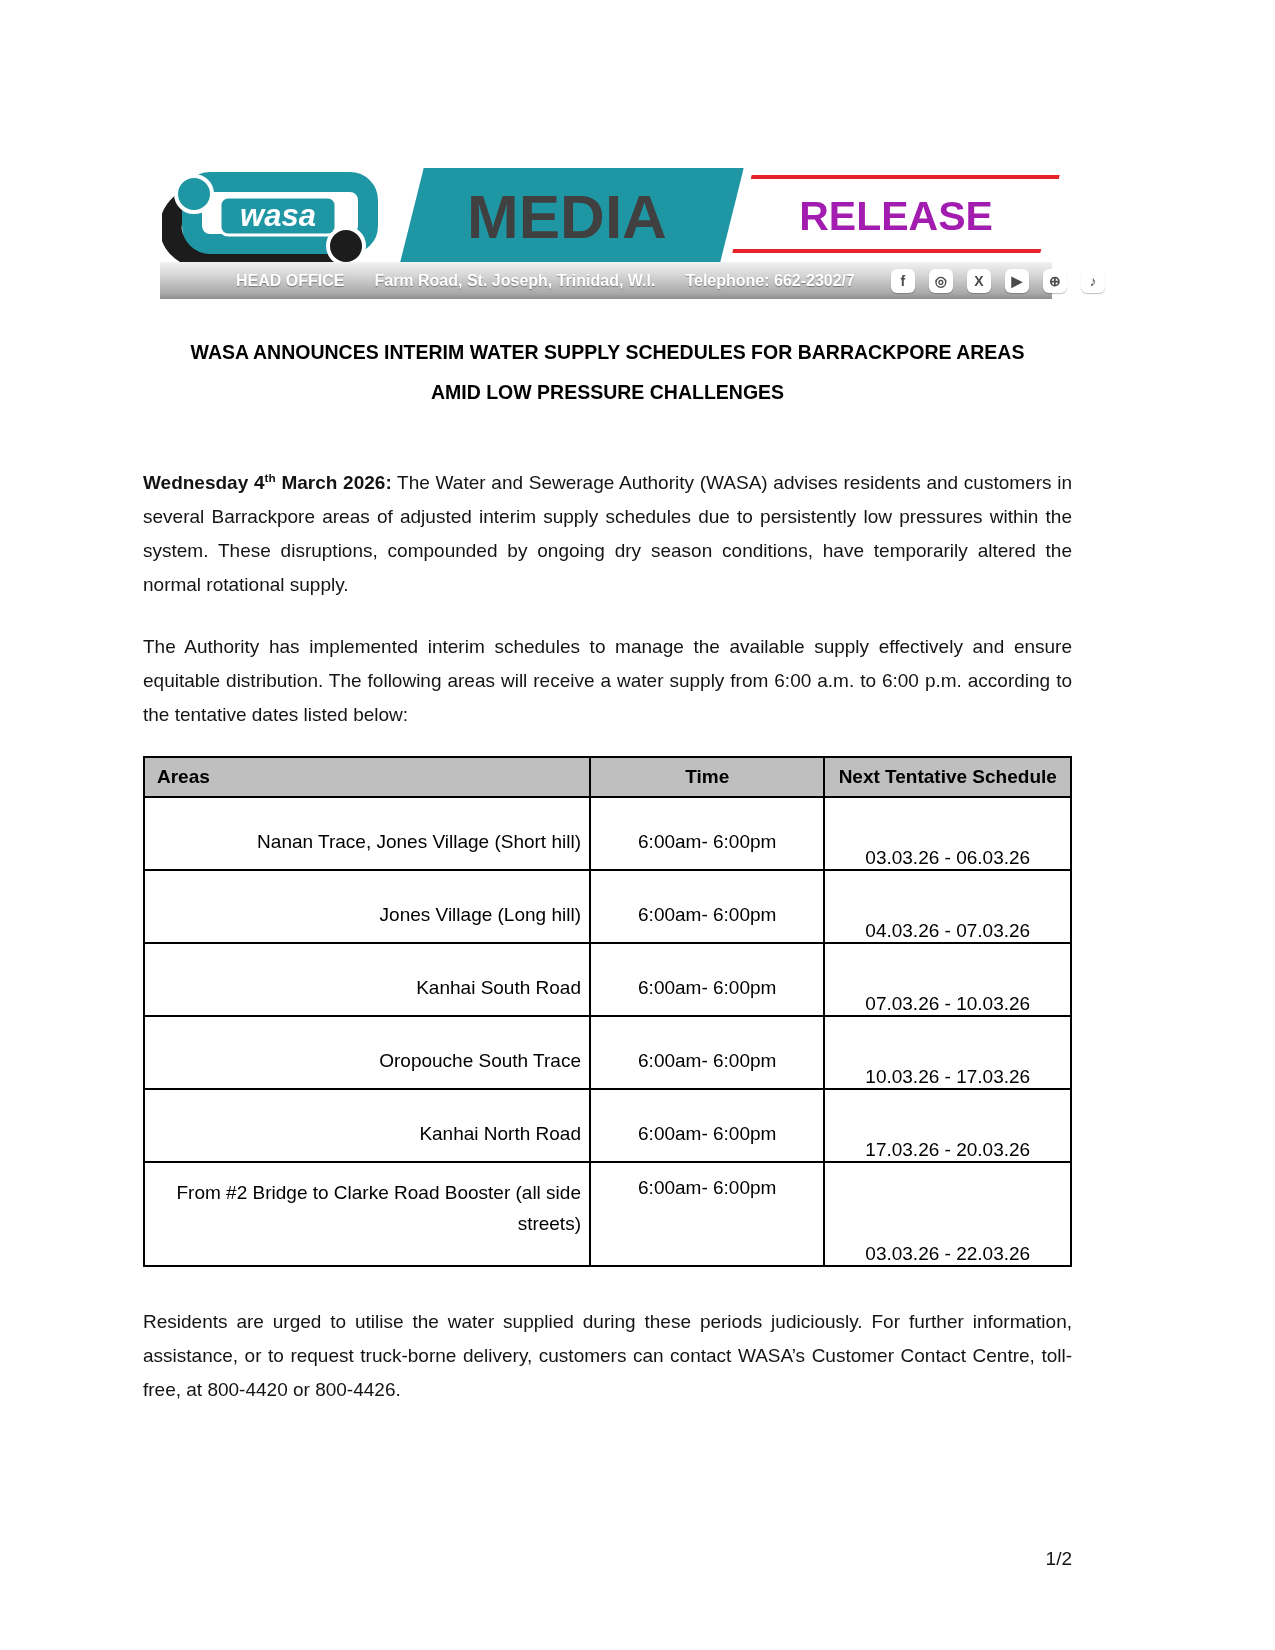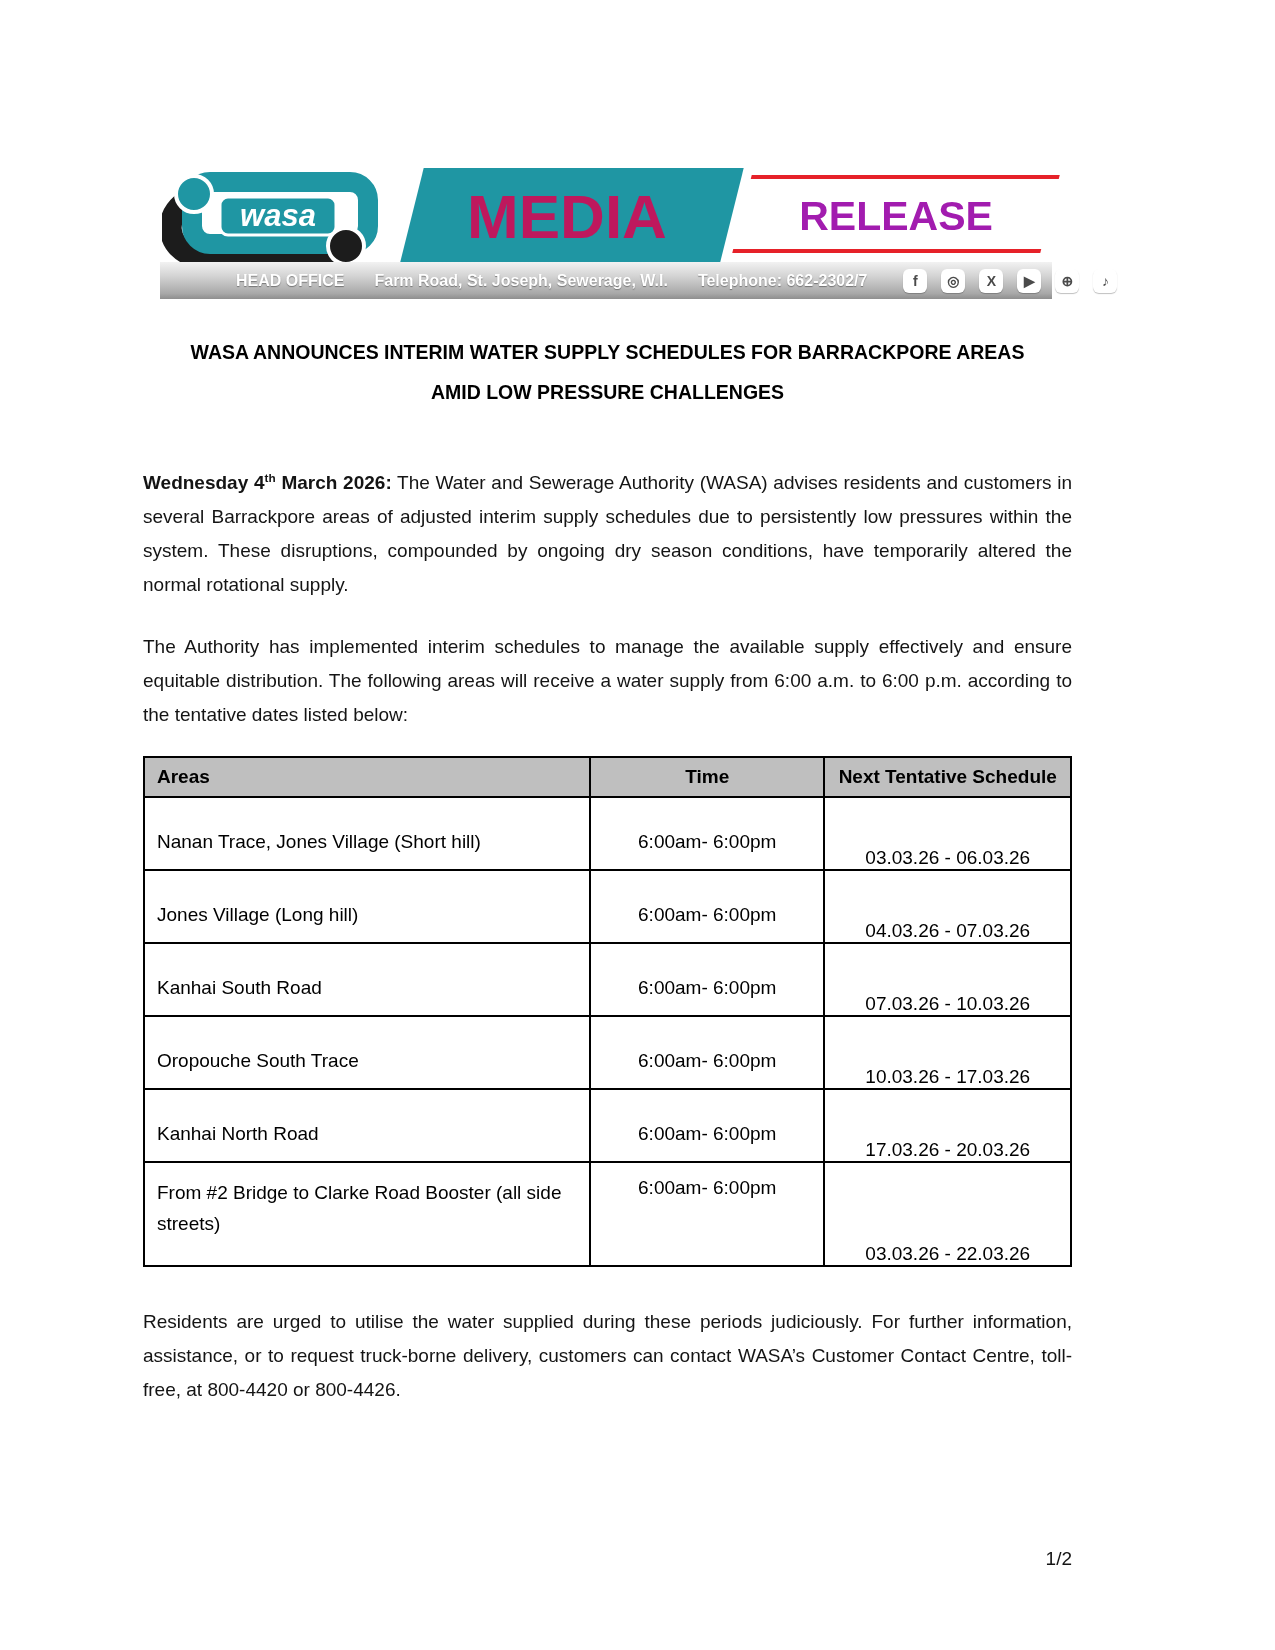--- a/index.html
+++ b/index.html
@@ -24,21 +24,21 @@
 
   .media-block { position: relative; width: 318px; flex: 0 0 auto; }
   .media-block .bg {
     position: absolute; left: 4px; right: -6px; top: 0; bottom: 0;
     background: #1f96a3;
     transform: skewX(-14deg);
   }
   .media-block .label {
     position: absolute; inset: 0;
     display: flex; align-items: center; justify-content: center;
-    font-size: 62px; font-weight: 800; color: #be185d; letter-spacing: 0px;
+    font-size: 62px; font-weight: 800; color: #404040; letter-spacing: 0px;
     padding-top: 2px;
   }
 
   .release-block { position: relative; flex: 1 1 auto; }
   .release-block .bg {
     position: absolute; left: 16px; right: 2px; top: 7px; bottom: 9px;
     background: #ffffff;
     border-top: 4px solid #e62129;
     border-bottom: 4px solid #e62129;
     transform: skewX(-14deg);
@@ -108,21 +108,21 @@
     font-weight: 700;
     text-align: center;
     vertical-align: middle;
   }
   table.schedule th.col-areas { text-align: left; padding-left: 12px; }
   table.schedule col.c-areas { width: 447px; }
   table.schedule col.c-time { width: 235px; }
   table.schedule col.c-sched { width: 247px; }
 
   table.schedule td { height: 73px; vertical-align: bottom; padding-bottom: 16px; }
-  table.schedule td.cell-area { text-align: left; padding-left: 12px; padding-right: 8px; }
+  table.schedule td.cell-area { text-align: right; padding-left: 12px; padding-right: 8px; }
   table.schedule td.cell-time { text-align: center; }
   table.schedule td.cell-sched { text-align: center; padding-bottom: 0; }
 
   table.schedule tr.row-last td { height: 104px; }
   table.schedule tr.row-last td.cell-time { vertical-align: top; padding-top: 14px; }
   table.schedule tr.row-last td.cell-area { line-height: 31px; padding-bottom: 26px; }
 
   
   .page-number {
     position: absolute;
@@ -161,21 +161,21 @@
 
       <div class="release-block">
         <div class="bg"></div>
         <div class="label">RELEASE</div>
       </div>
 
     </div>
 
     <div class="office-bar">
       <span class="seg">HEAD OFFICE</span>
-      <span class="seg">Farm Road, St. Joseph, Sewerage, W.I.</span>
+      <span class="seg">Farm Road, St. Joseph, Trinidad, W.I.</span>
       <span class="seg">Telephone: 662-2302/7</span>
       <span class="icons">
         <span class="social-icon">f</span>
         <span class="social-icon">◎</span>
         <span class="social-icon">X</span>
         <span class="social-icon">▶</span>
         <span class="social-icon">⊕</span>
         <span class="social-icon">♪</span>
       </span>
     </div>

